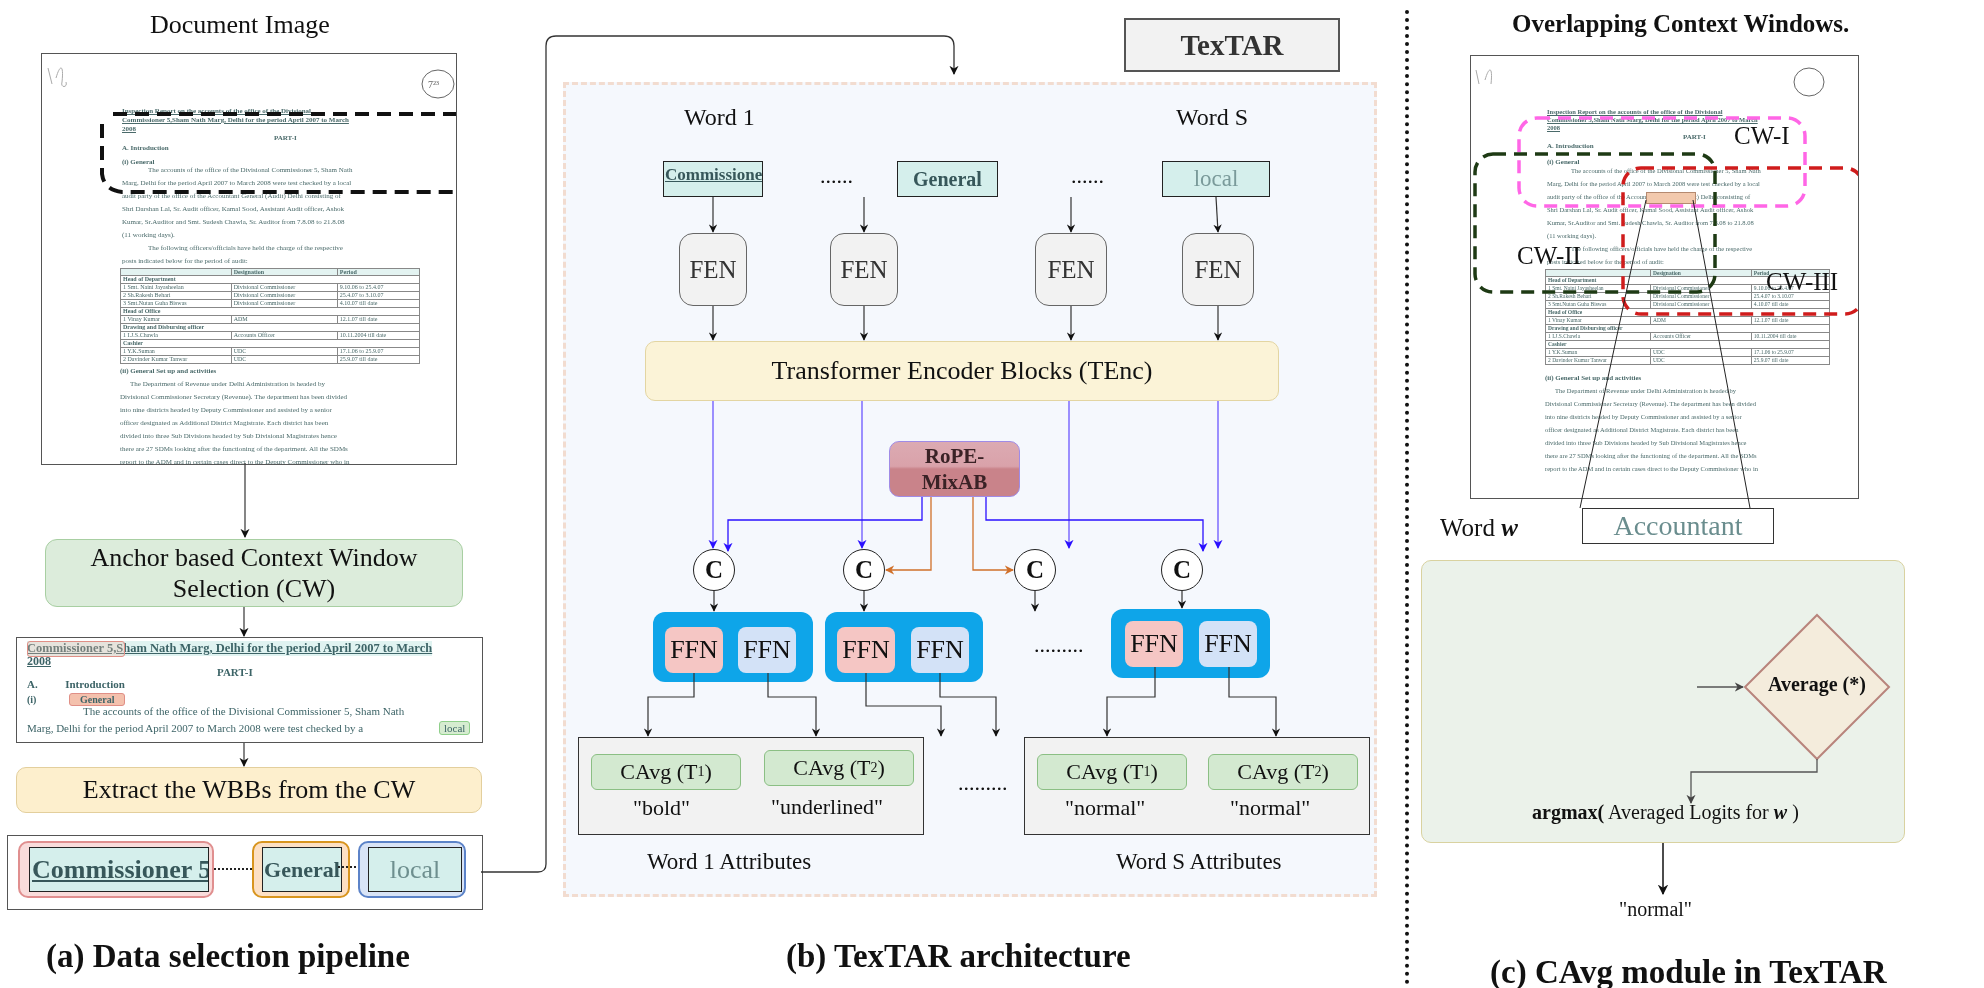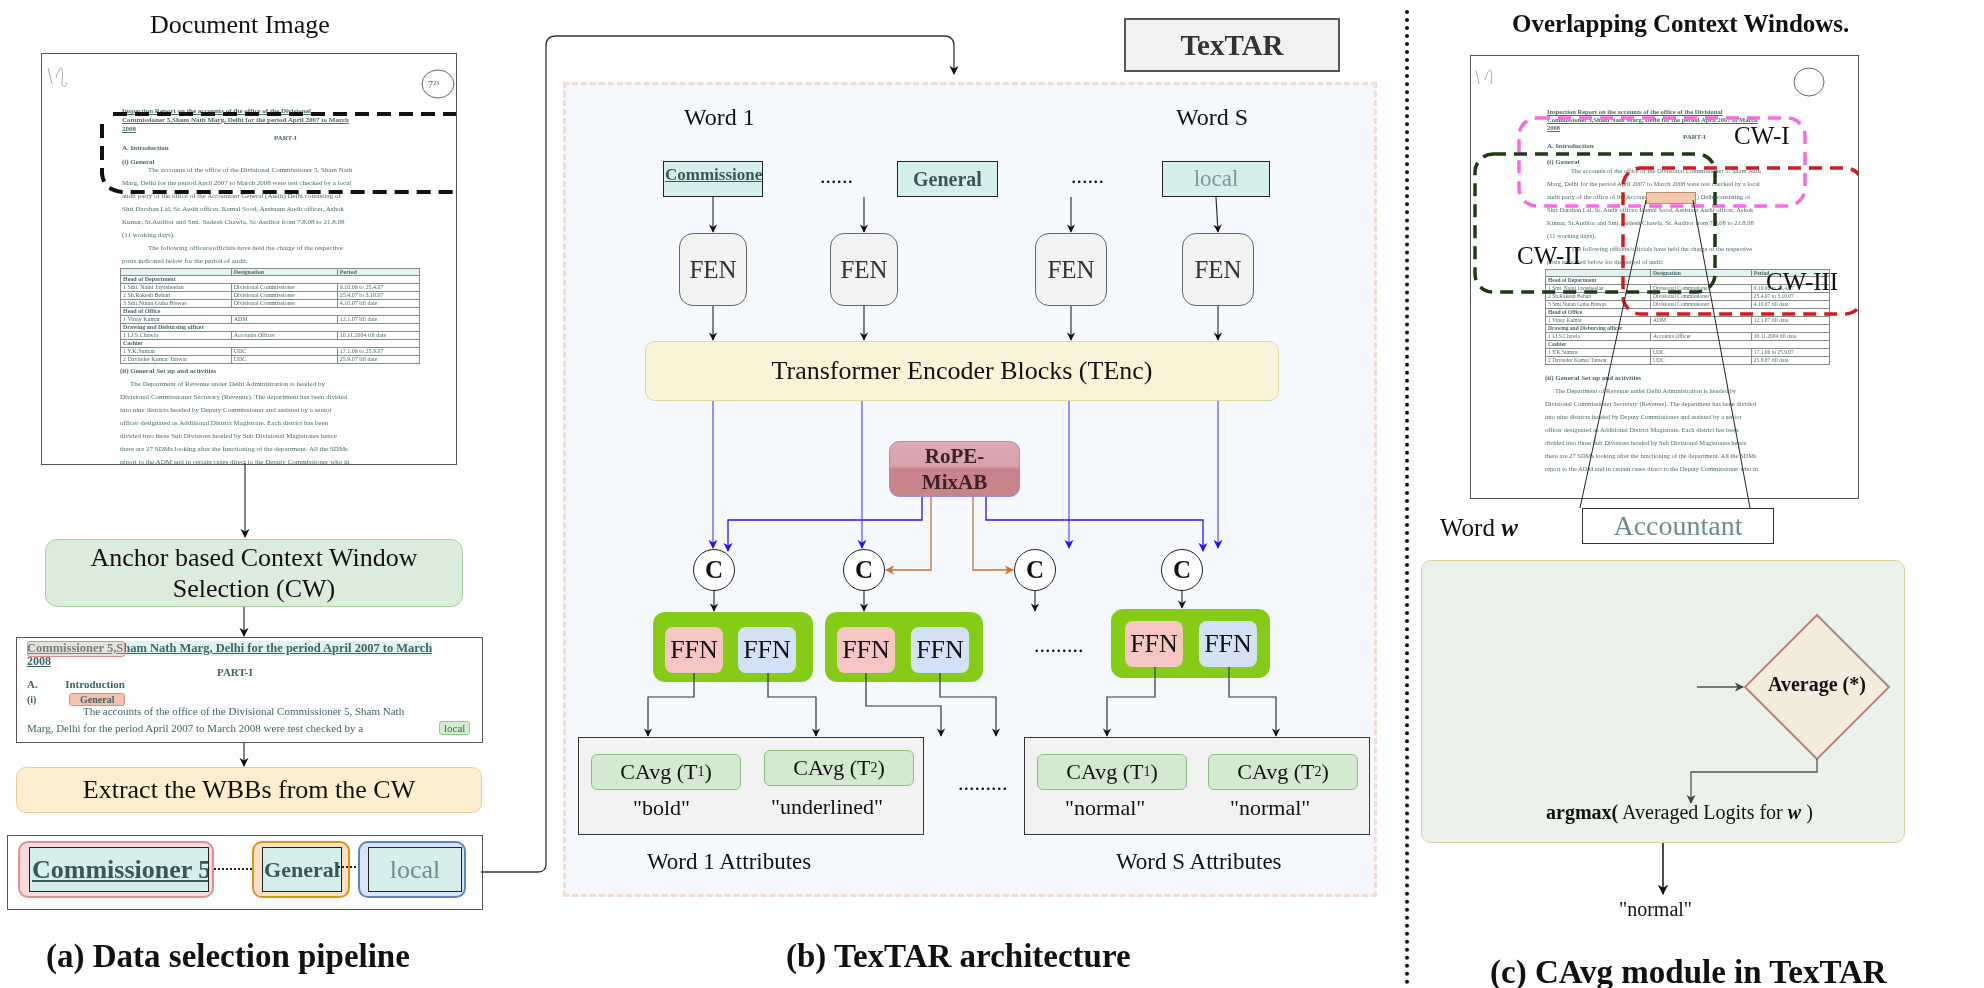--- a/index.html
+++ b/index.html
@@ -10,21 +10,21 @@
   .caption{font-weight:bold;font-size:33px;}
   svg text{font-family:"Liberation Serif","DejaVu Serif",serif;}
   
   .doc{background:#fff;border:1.5px solid #555;overflow:hidden;}
   .doc .dt{position:absolute;font-size:7px;color:#4a6a6a;white-space:nowrap;}
   .wordimg{background:#d5efec;color:#37575a;font-weight:bold;overflow:hidden;white-space:nowrap;}
   .box{box-sizing:border-box;}
   .fen{background:#f2f2f2;border:1.2px solid #666;border-radius:14px;font-size:25px;color:#333;}
   .ffn-r{background:#f5c6c4;border-radius:8px;font-size:26px;}
   .ffn-b{background:#d3e2f7;border-radius:8px;font-size:26px;}
-  .ffngrp{background:#84cc16;border-radius:12px;}
+  .ffngrp{background:#0ea5e9;border-radius:12px;}
   .cavg{background:#d3e9d0;border:1.2px solid #8bbf84;border-radius:6px;font-size:22px;}
   .attr{background:#f2f2f2;border:1.5px solid #333;}
   .lbl{font-size:22px;}
 </style>
 </head>
 <body>
 
 <div class="abs title" style="left:150px;top:10px;">Document Image</div>
 
 <div class="abs doc" style="left:41px;top:53px;width:414px;height:410px;">
@@ -411,21 +411,21 @@
     <defs>
         <marker id="ahc" viewBox="0 0 10 10" refX="9" refY="5" markerWidth="7" markerHeight="7" orient="auto">
           <path d="M0 0 L10 5 L0 10 L3 5 Z" fill="#444"></path>
         </marker>
       </defs>
     <polygon points="395,54 467,126 395,198 323,126" fill="#f4ecdc" stroke="#b8847c" stroke-width="2"></polygon>
     <line x1="275" y1="126" x2="321" y2="126" stroke="#555" stroke-width="1.3" marker-end="url(#ahc)"></line>
     <path d="M395 198 L395 211 L269 211 L269 242" stroke="#555" stroke-width="1.3" fill="none" marker-end="url(#ahc)"></path>
   </svg>
   <div class="abs ctr" style="left:323px;top:112px;width:144px;font-size:20px;font-weight:bold;">Average (*)</div>
-  <div class="abs" style="left:124px;top:240px;font-size:20px;white-space:nowrap;">
+  <div class="abs" style="left:110px;top:240px;font-size:20px;white-space:nowrap;">
     <b>argmax(</b><span> Averaged Logits for </span><b><i>w</i></b><span> )</span>
   </div>
 </div>
 
 <svg class="abs" style="left:0;top:0" width="1984" height="988">
   <line x1="1663" y1="843" x2="1663" y2="894" stroke="#111" stroke-width="1.5" marker-end="url(#ah)"></line>
 </svg>
 <div class="abs lbl" style="left:1619px;top:898px;font-size:20px;">"normal"</div>
 
 <div class="abs caption" style="left:1490px;top:938px;margin-top:16px;">(c) CAvg module in TexTAR</div>

